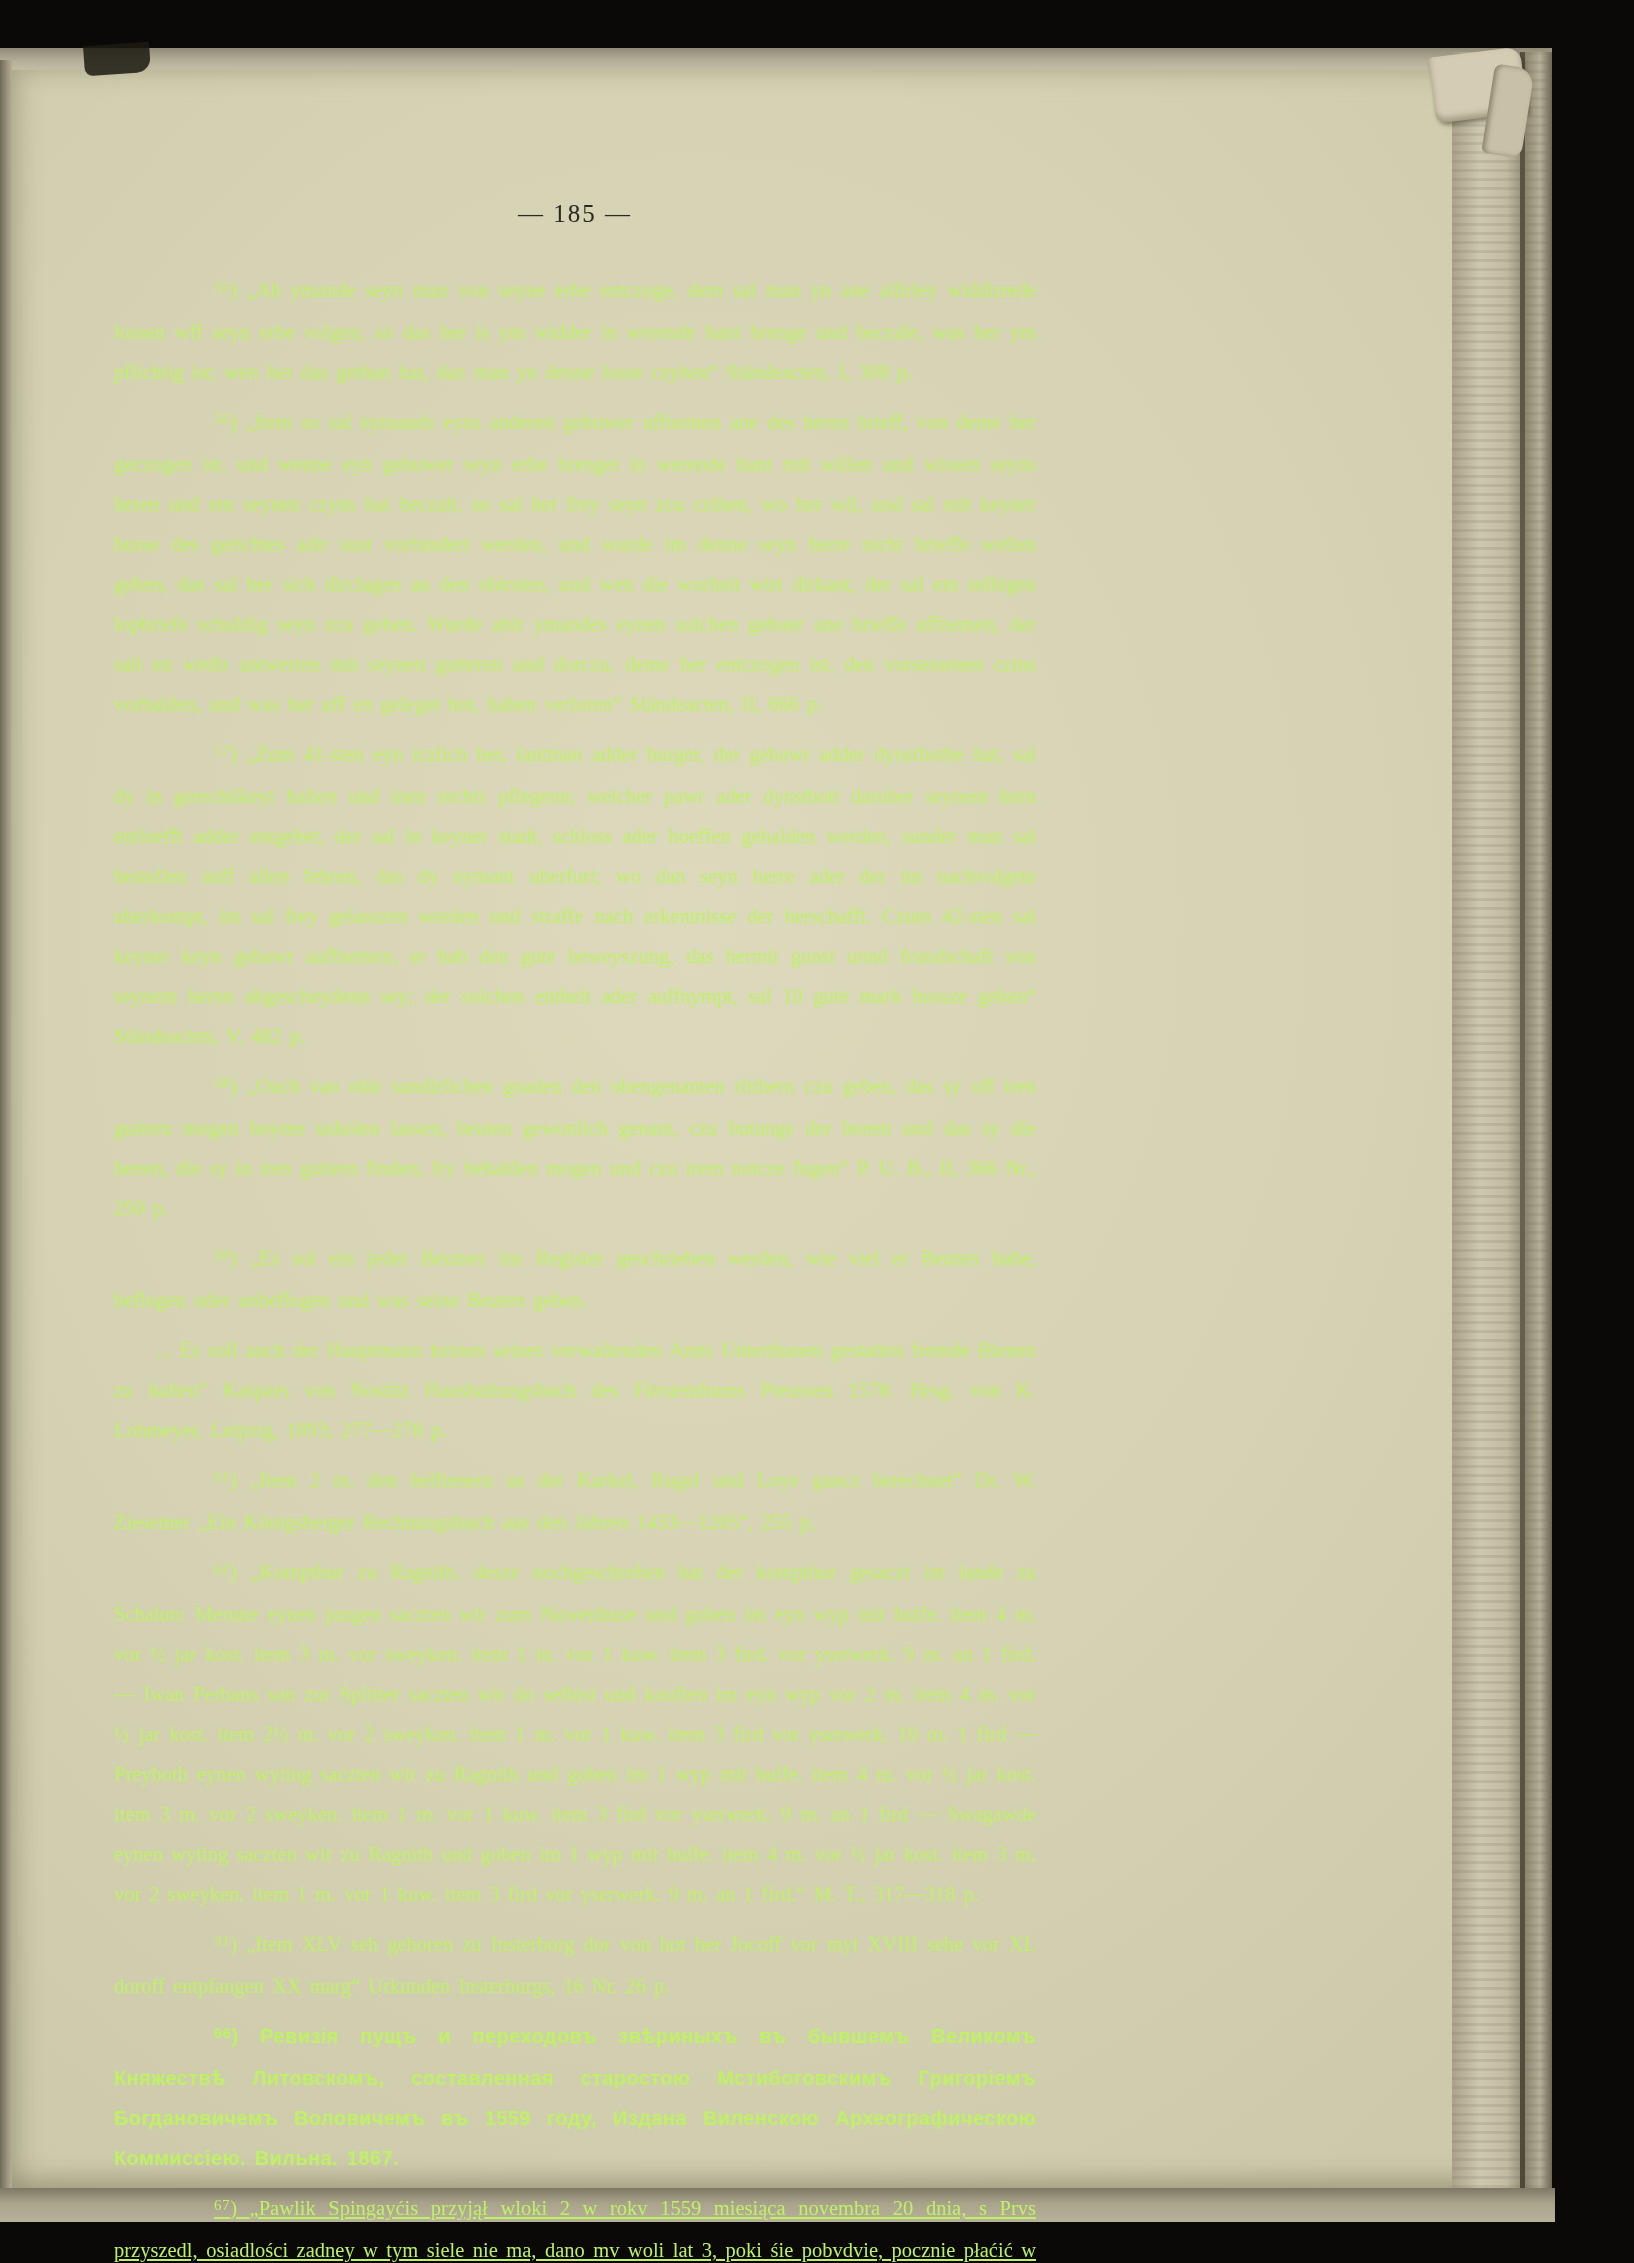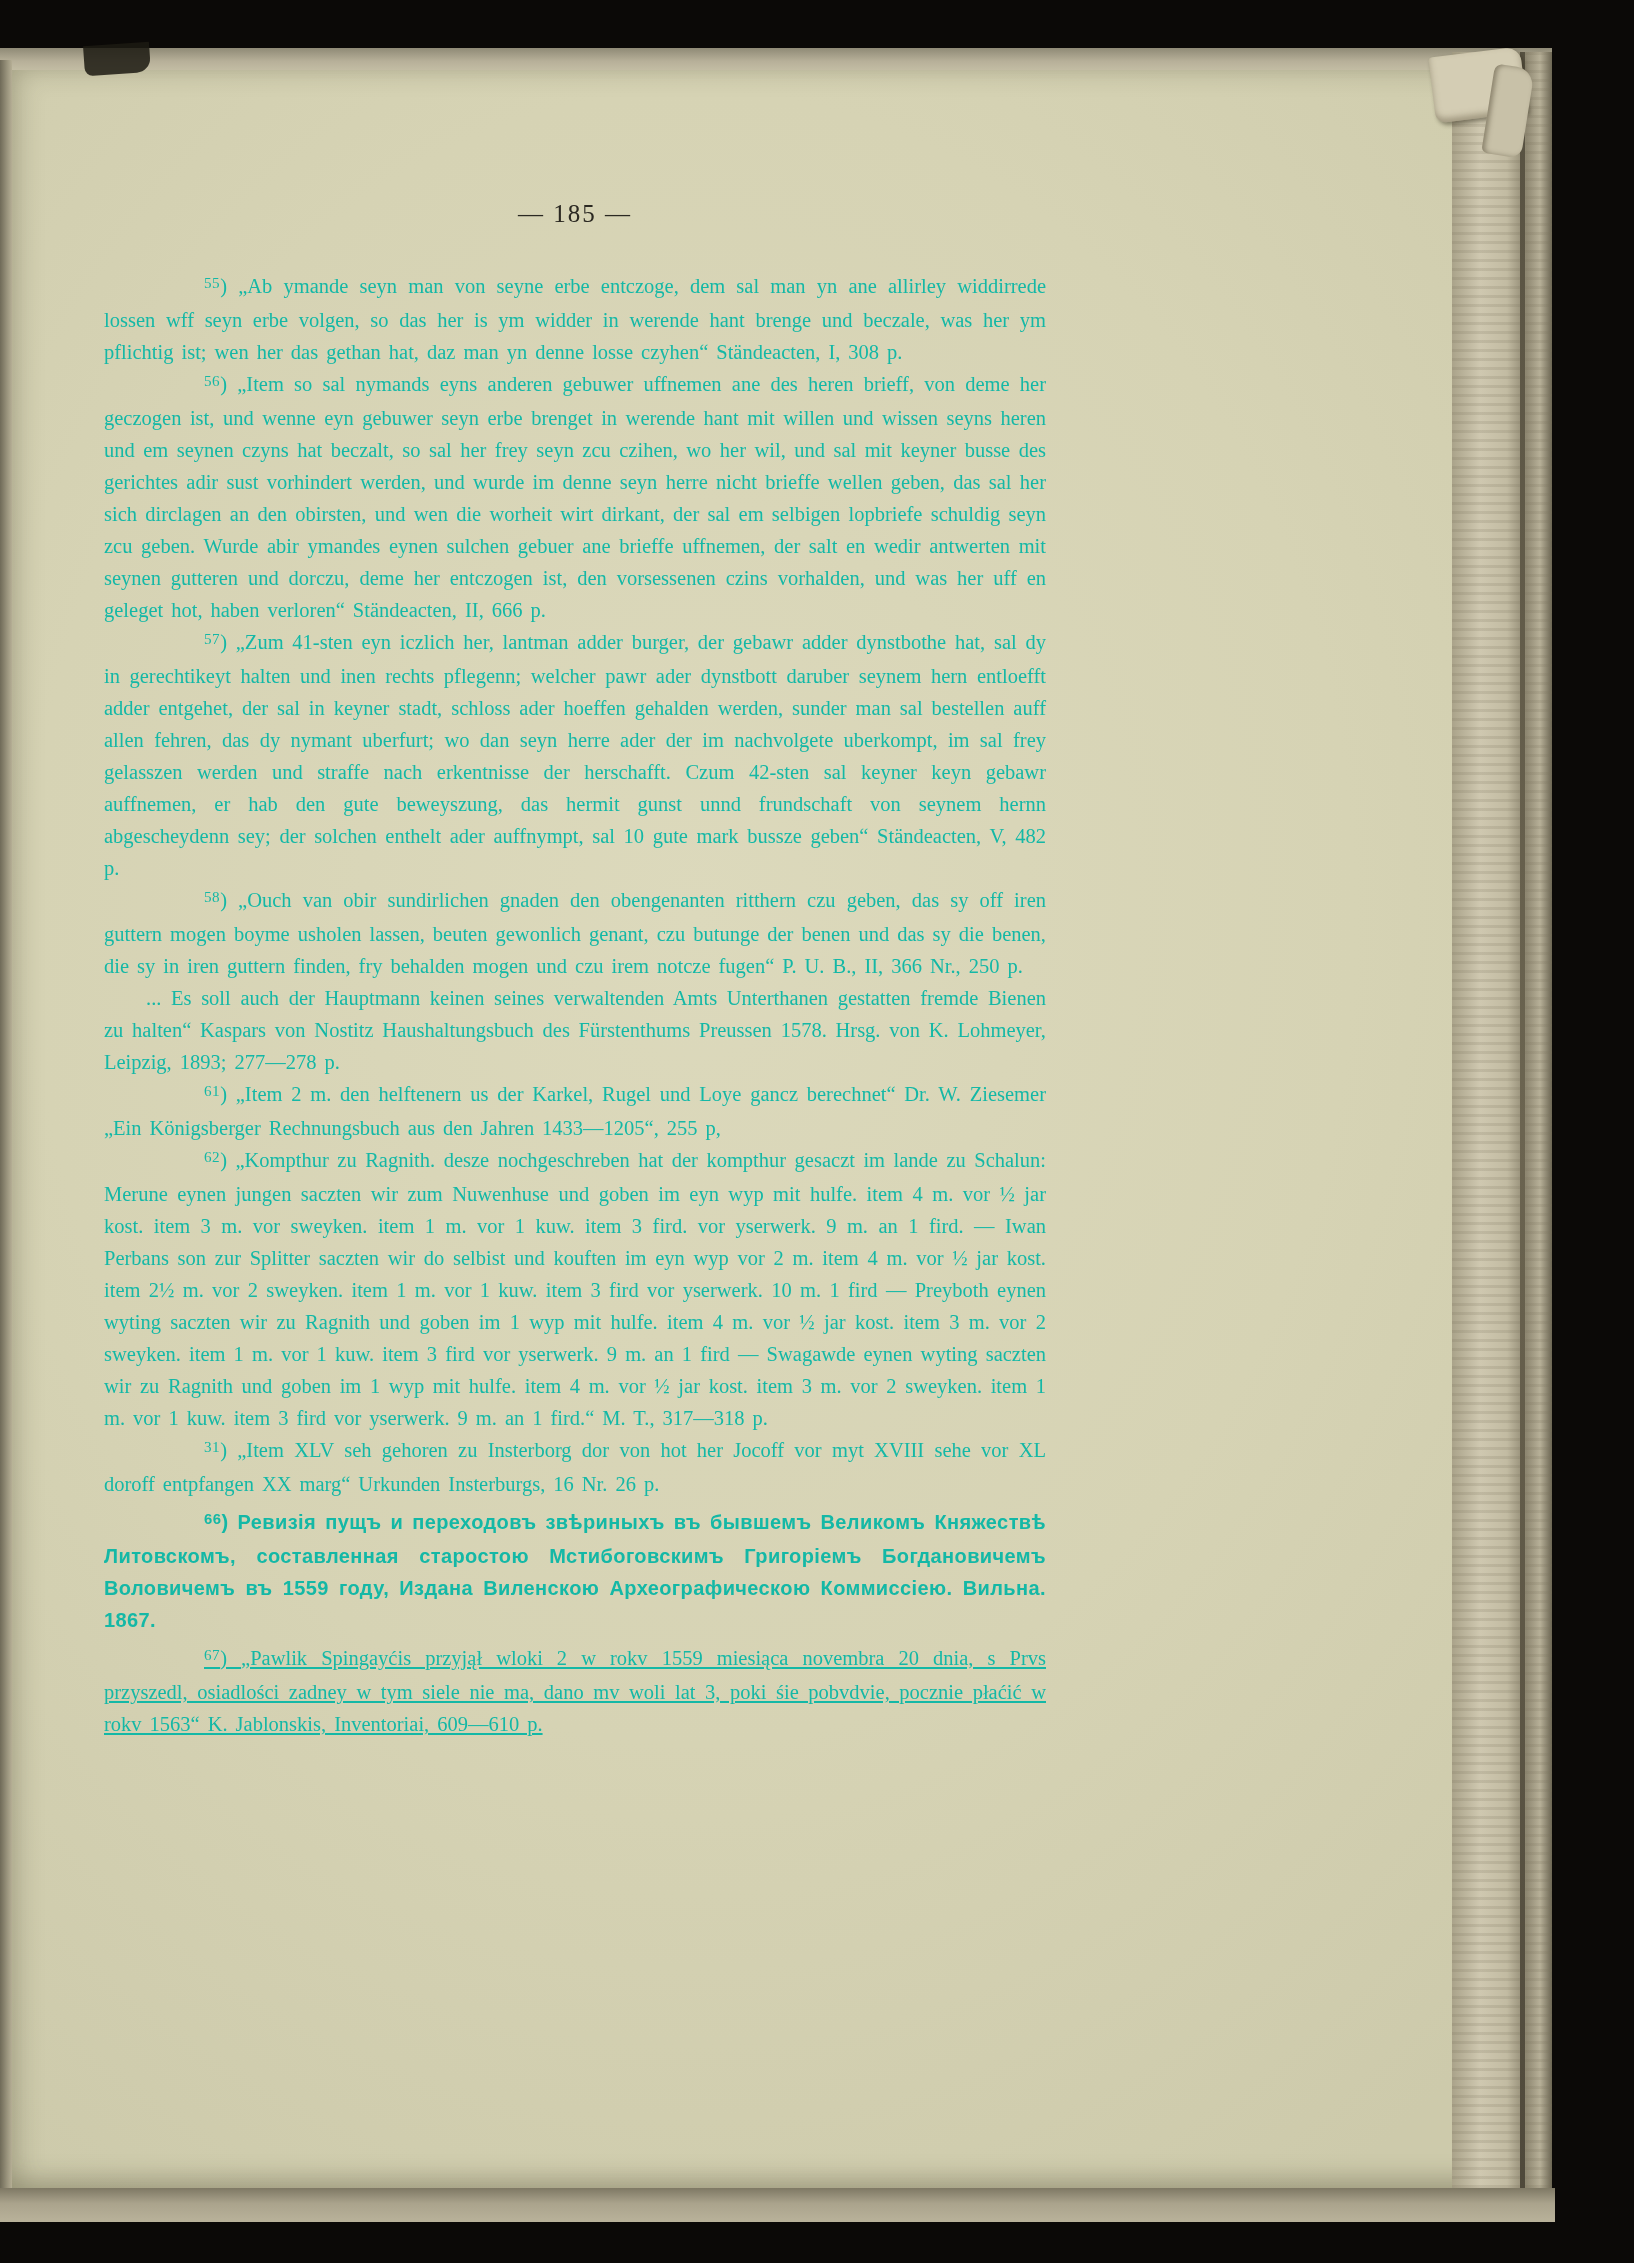--- a/index.html
+++ b/index.html
@@ -93,27 +93,27 @@
     color: #2f2d25;
   }
   .page-number {
     text-align: center;
     font-size: 25px;
     letter-spacing: 2px;
     margin: 0 0 42px 0;
     color: #2b2922;
   }
   .footnotes p.fn {
-    margin: 0;
+    margin: 10px;
     text-indent: 100px;
     text-align: justify;
     font-size: 20.5px;
-    line-height: 32px;
+    line-height: 40px;
     word-spacing: 0.14em;
-    color: #14b8a6;
+    color: #bef264;
   }
   .footnotes p.fn[data-lang="ru"] {
     font-family: "Liberation Sans", sans-serif;
     font-size: 20px;
     letter-spacing: 0.4px;
     margin-top: 6px;
     font-weight: bold;
   }
   .footnotes p.fn[data-fn="67"] { margin-top: 6px; text-decoration: underline; }
   .footnotes p.fn.cont { text-indent: 42px; }
@@ -140,20 +140,21 @@
   <div class="torn-corner-flap"></div>
   <div class="page-bottom-edge"></div>
 
   <div class="print-area">
     <div class="page-number">— 185 —</div>
     <div class="footnotes" id="footnotes">
         <p class="fn" data-fn="55"><span class="fn-num">55</span>) <span>„Ab ymande seyn man von seyne erbe entczoge, dem sal man yn ane allirley widdirrede lossen wff seyn erbe volgen, so das her is ym widder in werende hant brenge und beczale, was her ym pflichtig ist; wen her das gethan hat, daz man yn denne losse czyhen“ Ständeacten, I, 308 p.</span></p>
         <p class="fn" data-fn="56"><span class="fn-num">56</span>) <span>„Item so sal nymands eyns anderen gebuwer uffnemen ane des heren brieff, von deme her geczogen ist, und wenne eyn gebuwer seyn erbe brenget in werende hant mit willen und wissen seyns heren und em seynen czyns hat beczalt, so sal her frey seyn zcu czihen, wo her wil, und sal mit keyner busse des gerichtes adir sust vorhindert werden, und wurde im denne seyn herre nicht brieffe wellen geben, das sal her sich dirclagen an den obirsten, und wen die worheit wirt dirkant, der sal em selbigen lopbriefe schuldig seyn zcu geben. Wurde abir ymandes eynen sulchen gebuer ane brieffe uffnemen, der salt en wedir antwerten mit seynen gutteren und dorczu, deme her entczogen ist, den vorsessenen czins vorhalden, und was her uff en geleget hot, haben verloren“ Ständeacten, II, 666 p.</span></p>
         <p class="fn" data-fn="57"><span class="fn-num">57</span>) <span>„Zum 41-sten eyn iczlich her, lantman adder burger, der gebawr adder dynstbothe hat, sal dy in gerechtikeyt halten und inen rechts pflegenn; welcher pawr ader dynstbott daruber seynem hern entloefft adder entgehet, der sal in keyner stadt, schloss ader hoeffen gehalden werden, sunder man sal bestellen auff allen fehren, das dy nymant uberfurt; wo dan seyn herre ader der im nachvolgete uberkompt, im sal frey gelasszen werden und straffe nach erkentnisse der herschafft. Czum 42-sten sal keyner keyn gebawr auffnemen, er hab den gute beweyszung, das hermit gunst unnd frundschaft von seynem hernn abgescheydenn sey; der solchen enthelt ader auffnympt, sal 10 gute mark bussze geben“ Ständeacten, V, 482 p.</span></p>
         <p class="fn" data-fn="58"><span class="fn-num">58</span>) <span>„Ouch van obir sundirlichen gnaden den obengenanten ritthern czu geben, das sy off iren guttern mogen boyme usholen lassen, beuten gewonlich genant, czu butunge der benen und das sy die benen, die sy in iren guttern finden, fry behalden mogen und czu irem notcze fugen“ P. U. B., II, 366 Nr., 250 p.</span></p>
+        <p class="fn" data-fn="59"><span class="fn-num">59</span>) <span>„Es sol ein jeder Beutner ins Register geschrieben werden, wie viel er Beuten habe, beflogen oder unbeflogen und was seine Beuten geben.</span></p>
         <p class="fn cont"><span>... Es soll auch der Hauptmann keinen seines verwaltenden Amts Unterthanen gestatten fremde Bienen zu halten“ Kaspars von Nostitz Haushaltungsbuch des Fürstenthums Preussen 1578. Hrsg. von K. Lohmeyer, Leipzig, 1893; 277—278 p.</span></p>
         <p class="fn" data-fn="61"><span class="fn-num">61</span>) <span>„Item 2 m. den helftenern us der Karkel, Rugel und Loye gancz berechnet“ Dr. W. Ziesemer „Ein Königsberger Rechnungsbuch aus den Jahren 1433—1205“, 255 p,</span></p>
         <p class="fn" data-fn="62"><span class="fn-num">62</span>) <span>„Kompthur zu Ragnith. desze nochgeschreben hat der kompthur gesaczt im lande zu Schalun: Merune eynen jungen saczten wir zum Nuwenhuse und goben im eyn wyp mit hulfe. item 4 m. vor ½ jar kost. item 3 m. vor sweyken. item 1 m. vor 1 kuw. item 3 fird. vor yserwerk. 9 m. an 1 fird. — Iwan Perbans son zur Splitter saczten wir do selbist und kouften im eyn wyp vor 2 m. item 4 m. vor ½ jar kost. item 2½ m. vor 2 sweyken. item 1 m. vor 1 kuw. item 3 fird vor yserwerk. 10 m. 1 fird — Preyboth eynen wyting saczten wir zu Ragnith und goben im 1 wyp mit hulfe. item 4 m. vor ½ jar kost. item 3 m. vor 2 sweyken. item 1 m. vor 1 kuw. item 3 fird vor yserwerk. 9 m. an 1 fird — Swagawde eynen wyting saczten wir zu Ragnith und goben im 1 wyp mit hulfe. item 4 m. vor ½ jar kost. item 3 m. vor 2 sweyken. item 1 m. vor 1 kuw. item 3 fird vor yserwerk. 9 m. an 1 fird.“ M. T., 317—318 p.</span></p>
         <p class="fn" data-fn="63"><span class="fn-num">31</span>) <span>„Item XLV seh gehoren zu Insterborg dor von hot her Jocoff vor myt XVIII sehe vor XL doroff entpfangen XX marg“ Urkunden Insterburgs, 16 Nr. 26 p.</span></p>
         <p class="fn" data-fn="66" data-lang="ru"><span class="fn-num">66</span>) <span>Ревизія пущъ и переходовъ звѣриныхъ въ бывшемъ Великомъ Княжествѣ Литовскомъ, составленная старостою Мстибоговскимъ Григоріемъ Богдановичемъ Воловичемъ въ 1559 году, Издана Виленскою Археографическою Коммиссіею. Вильна. 1867.</span></p>
         <p class="fn" data-fn="67"><span class="fn-num">67</span>) <span>„Pawlik Spingayćis przyjął wloki 2 w rokv 1559 miesiąca novembra 20 dnia, s Prvs przyszedl, osiadlości zadney w tym siele nie ma, dano mv woli lat 3, poki śie pobvdvie, pocznie płaćić w rokv 1563“ K. Jablonskis, Inventoriai, 609—610 p.</span></p>
       </div>
   </div>
 
 </div>

